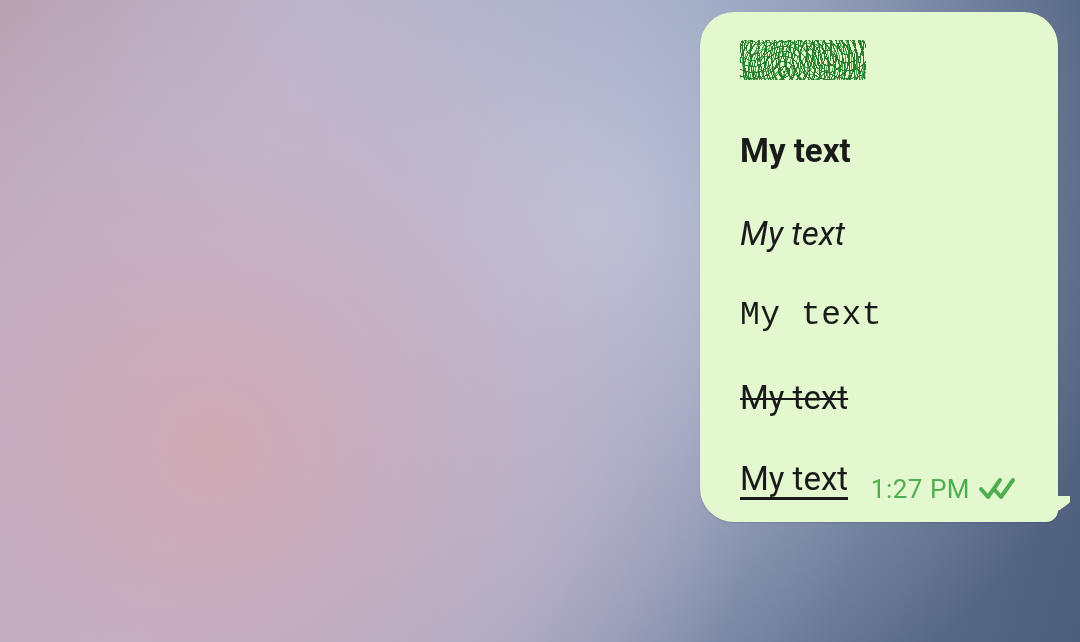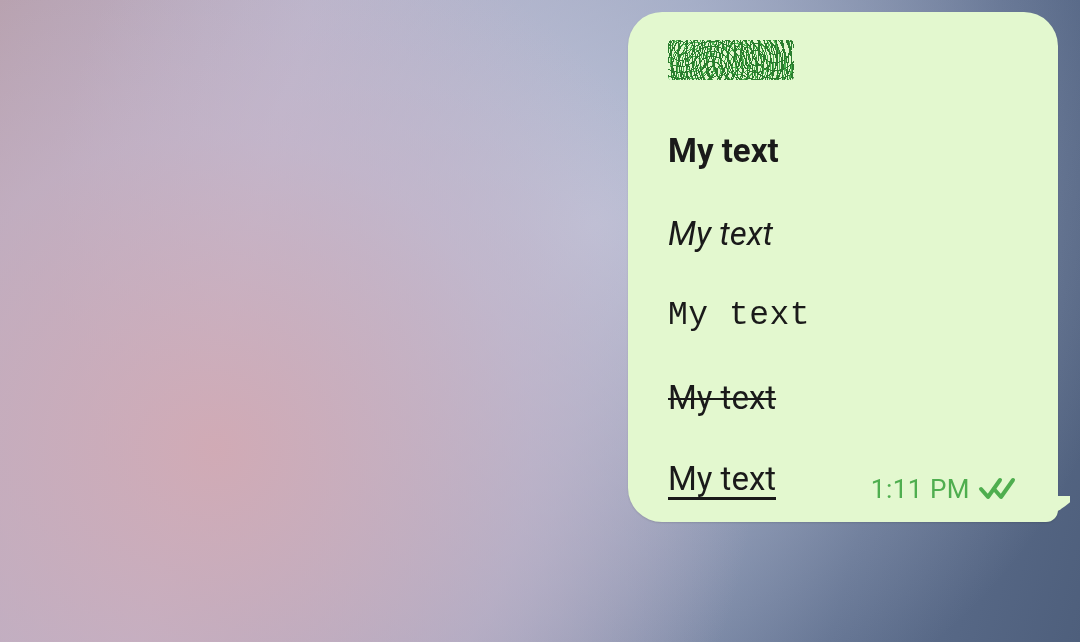--- a/index.html
+++ b/index.html
@@ -25,21 +25,21 @@
     }
     .bubble-wrap {
       position: relative;
       margin: 12px 22px 0 0;
     }
     .bubble {
       position: relative;
       background: #e3f8cf;
       border-radius: 34px 34px 12px 34px;
       padding: 28px 40px 18px 40px;
-      width: 430px;
+      width: 358px;
       box-shadow: 0 1px 2px rgba(0,0,0,0.12);
     }
     .bubble-tail {
       position: absolute;
       right: -12px;
       bottom: 0;
       width: 30px;
       height: 26px;
       overflow: hidden;
       pointer-events: none;
@@ -131,21 +131,21 @@
 
         <span class="msg-line fmt-strike">My text</span>
 
         <span>
           <span class="msg-line fmt-underline">My text</span>
         </span>
 
       </div>
 
       <div class="meta-row">
-        <span class="timestamp">1:11 PM</span>
+        <span class="timestamp">1:27 PM</span>
         <span class="read-ticks">
           <svg viewBox="0 0 40 26">
             <path d="M3 13 l7 8 l12 -17" fill="none" stroke="#4fae4f" stroke-width="4" stroke-linecap="round" stroke-linejoin="round"></path>
             <path d="M16 13 l7 8 l12 -17" fill="none" stroke="#4fae4f" stroke-width="4" stroke-linecap="round" stroke-linejoin="round"></path>
           </svg>
         </span>
       </div>
 
     </div>
     <div class="bubble-tail"></div>

